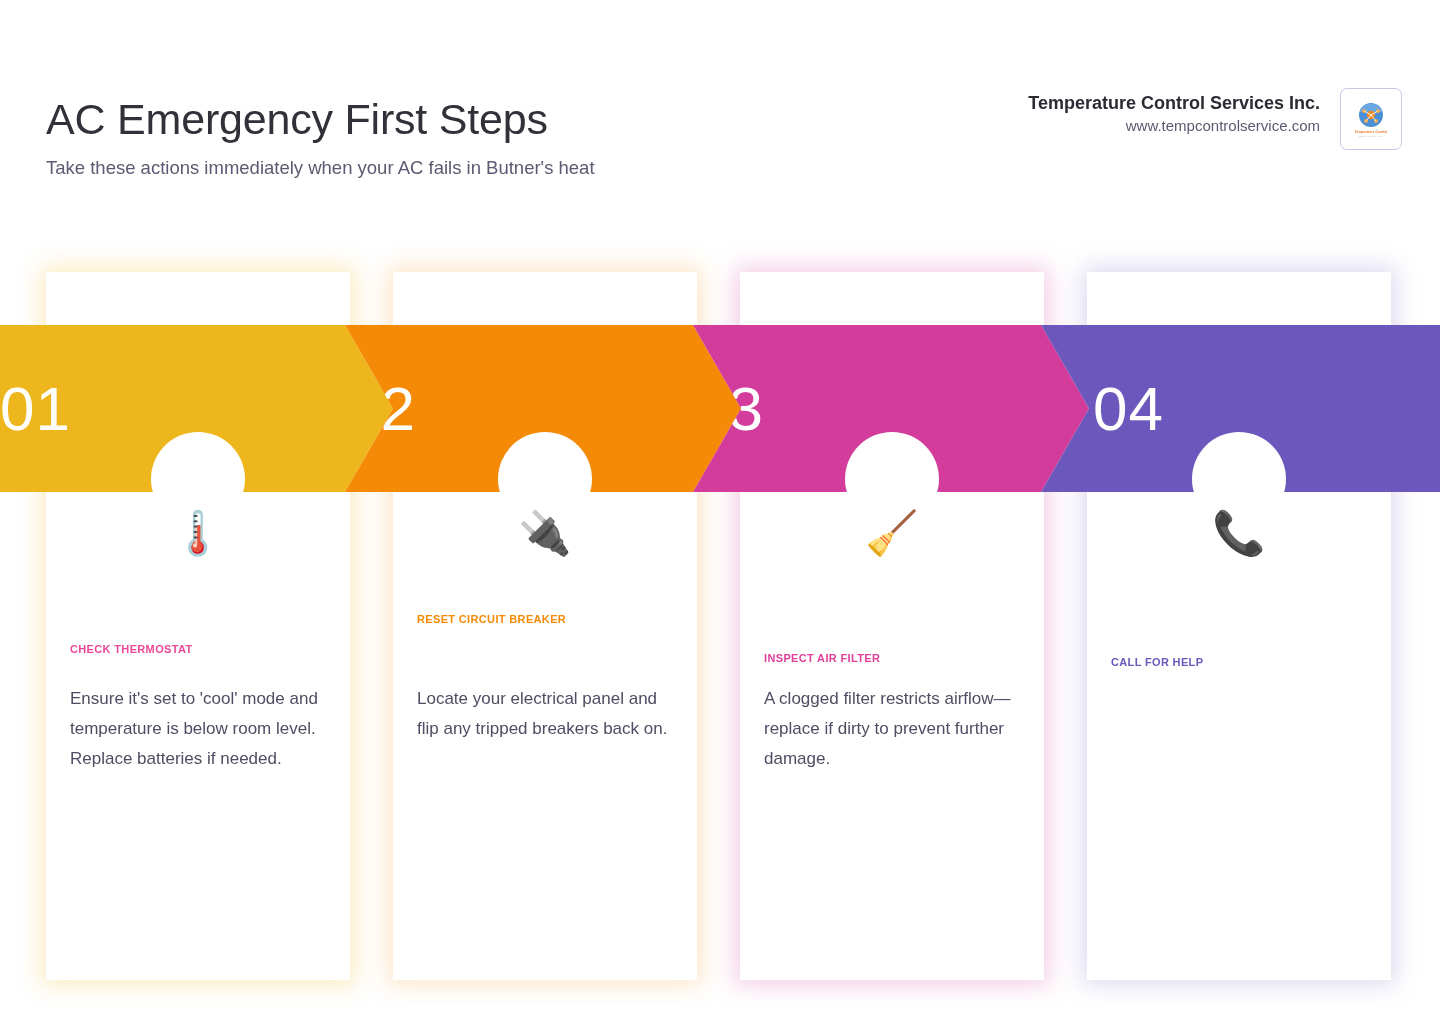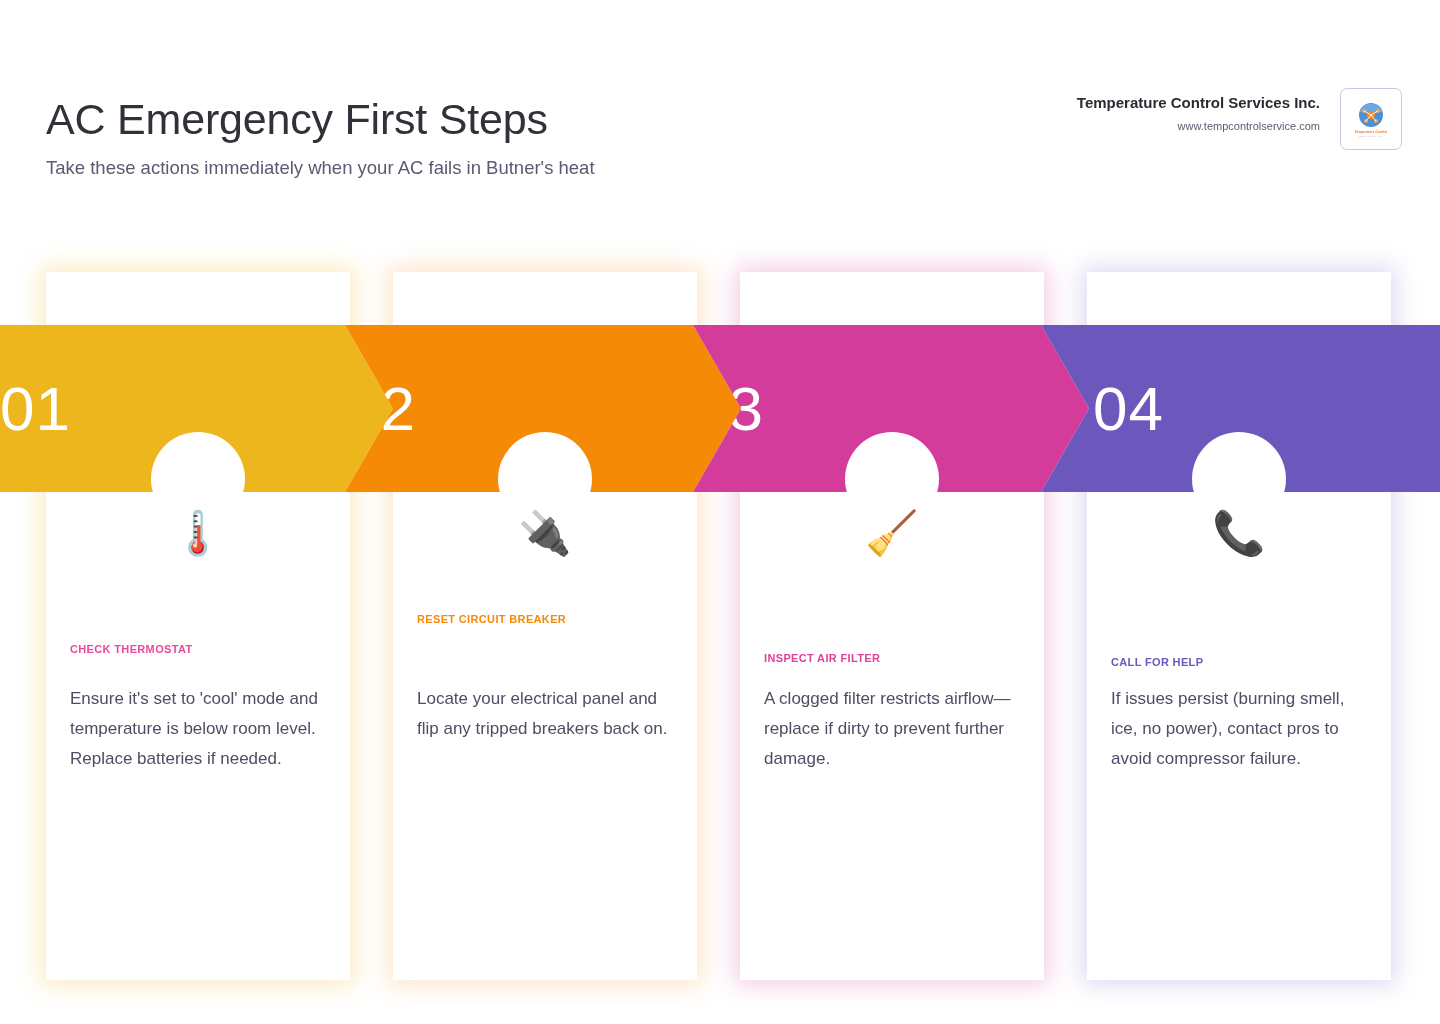--- a/index.html
+++ b/index.html
@@ -25,25 +25,25 @@
     font-size:18.5px; font-weight:400; color:#5c5a72;
     line-height:31px;
   }
 
   #brand-block {
     position:absolute; right:38px; top:88px;
     display:flex; align-items:flex-start; gap:20px;
   }
   #brand-text { text-align:right; padding-top:4px; }
   #brand-name {
-    font-size:15px; font-weight:bold; color:#2b2b33;
+    font-size:18px; font-weight:bold; color:#2b2b33;
     line-height:22px; white-space:nowrap;
   }
   #brand-url {
-    font-size:11px; font-weight:400; color:#5c5a72;
+    font-size:15px; font-weight:400; color:#5c5a72;
     line-height:24px; white-space:nowrap;
   }
   #brand-logo {
     width:62px; height:62px; border:1px solid #c9c6e8;
     border-radius:7px; background:#fff;
     display:flex; flex-direction:column;
     align-items:center; justify-content:center;
     overflow:hidden; padding-top:2px;
   }
   .logo-globe { position:relative; width:26px; height:26px; }
@@ -191,21 +191,20 @@
   <div class="notch"></div>
   <div class="card-icon" id="icon-3">🧹</div>
   <div class="card-heading" id="heading-3">INSPECT AIR FILTER</div>
   <div class="card-body" id="body-3">A clogged filter restricts airflow—replace if dirty to prevent further damage.</div>
 </div>
 
 <div class="card" id="card-4">
   <div class="notch"></div>
   <div class="card-icon" id="icon-4">📞</div>
   <div class="card-heading" id="heading-4">CALL FOR HELP</div>
-  <div class="card-body" id="body-4">If issues persist (burning smell, ice, no power), contact pros to avoid compressor failure.</div>
 </div>
 
 <div id="band">
   <div class="seg" id="seg-1">
     <span class="seg-num" id="num-1">01</span>
   </div>
   <div class="seg" id="seg-2">
     <span class="seg-num" id="num-2">02</span>
   </div>
   <div class="seg" id="seg-3">

